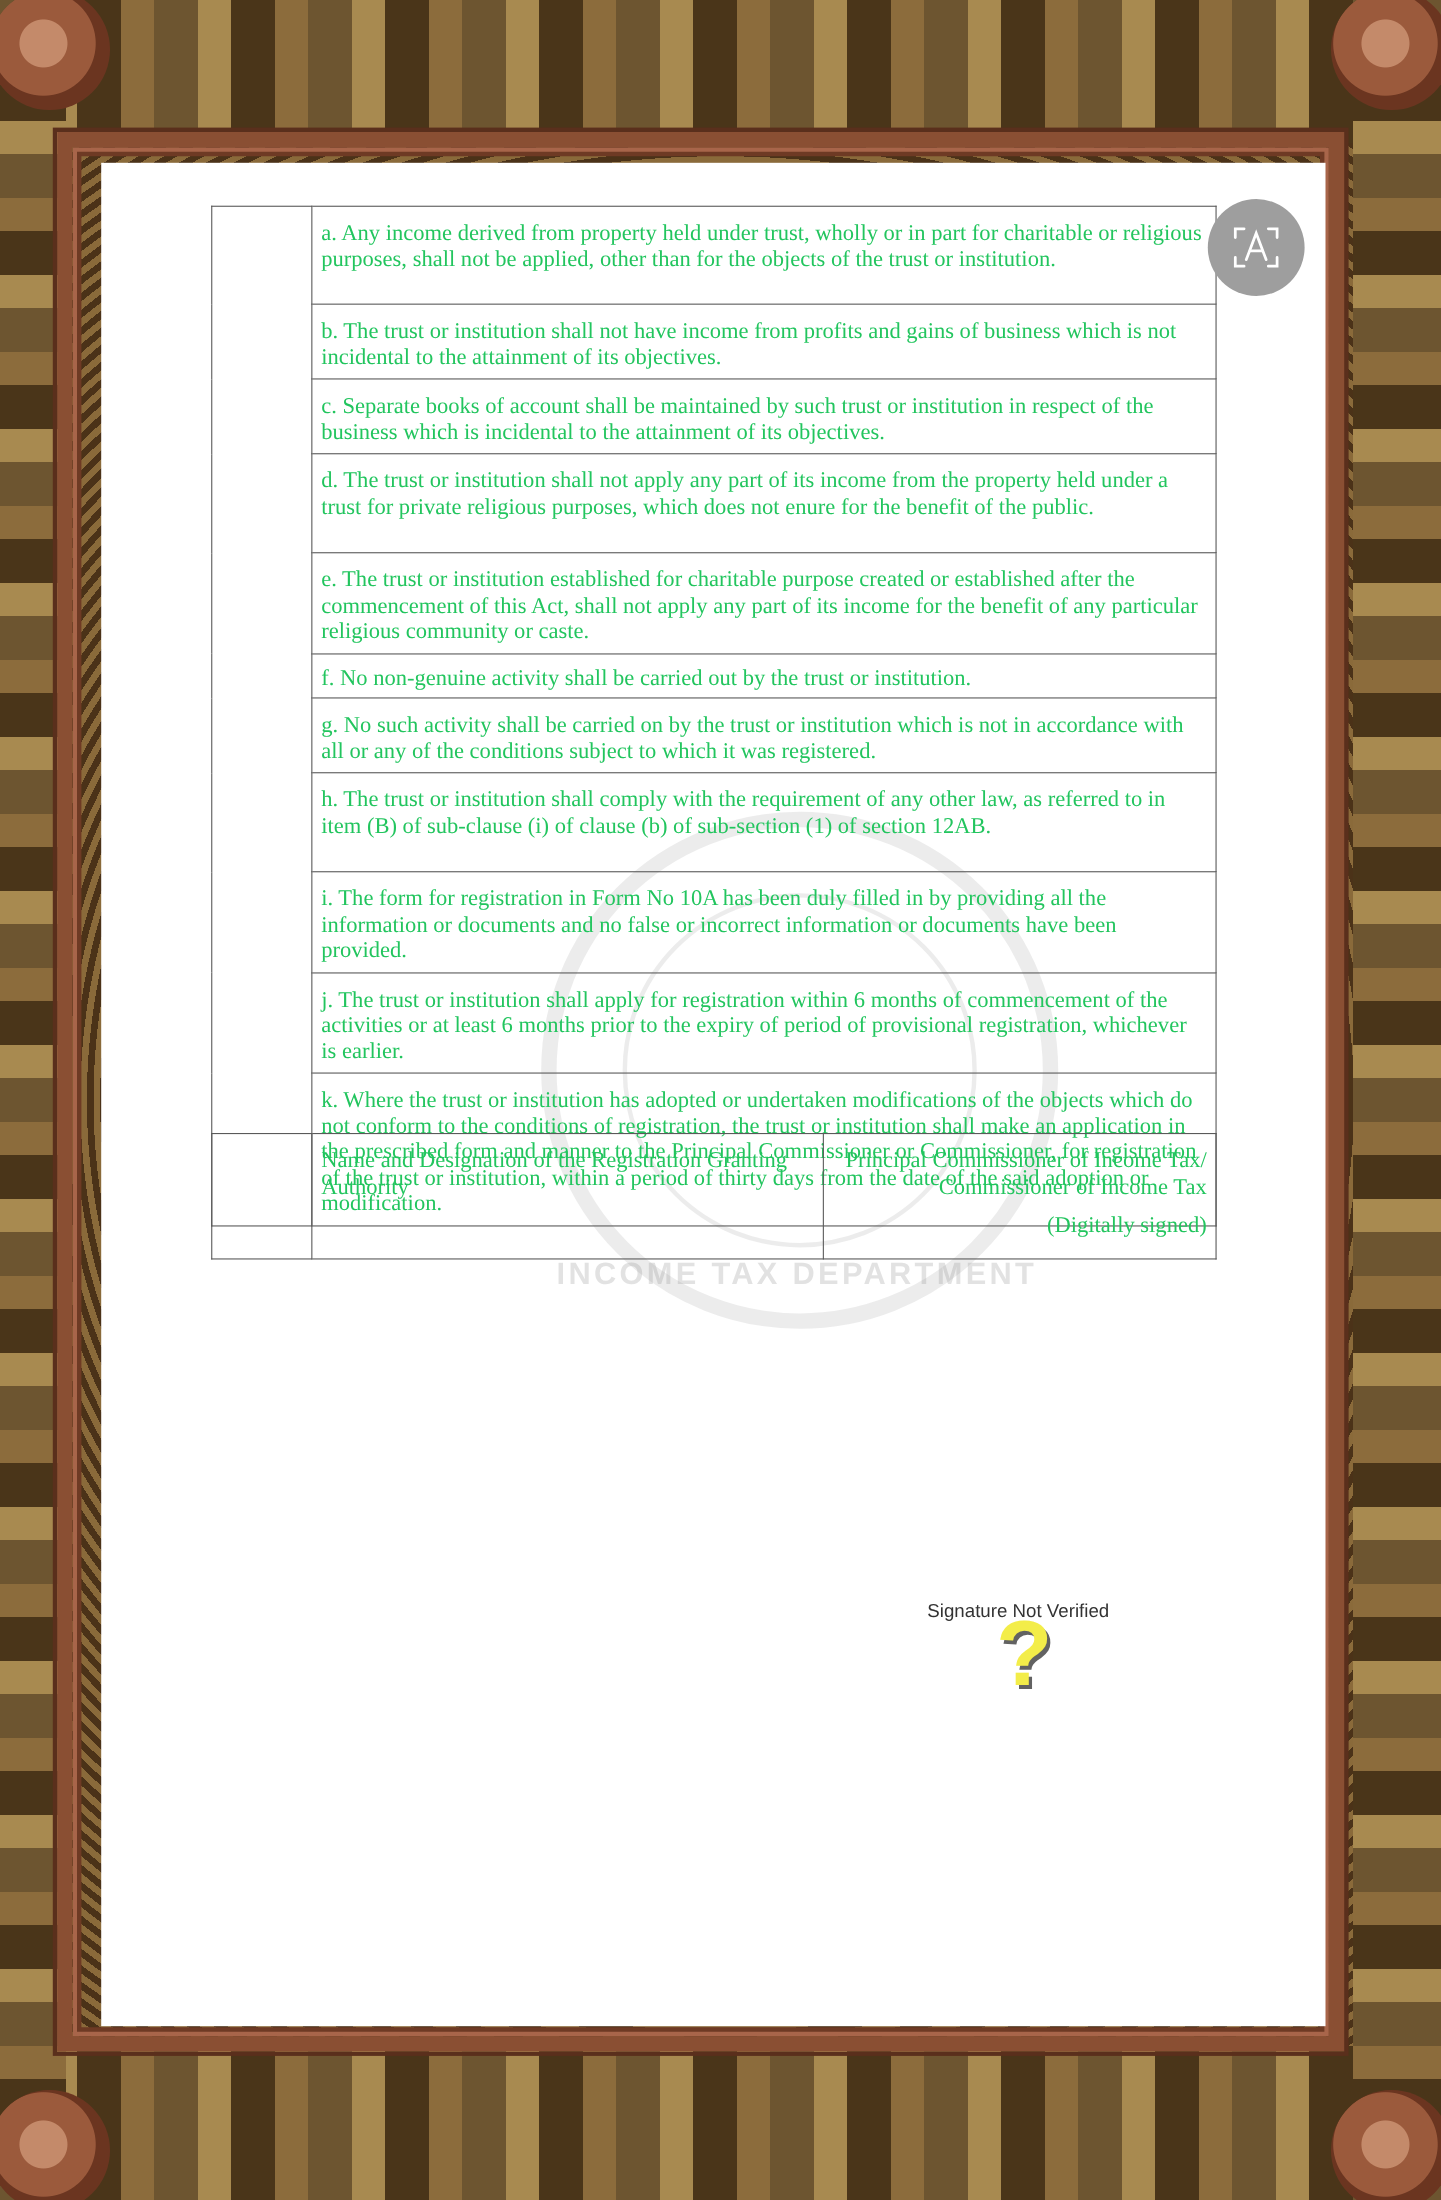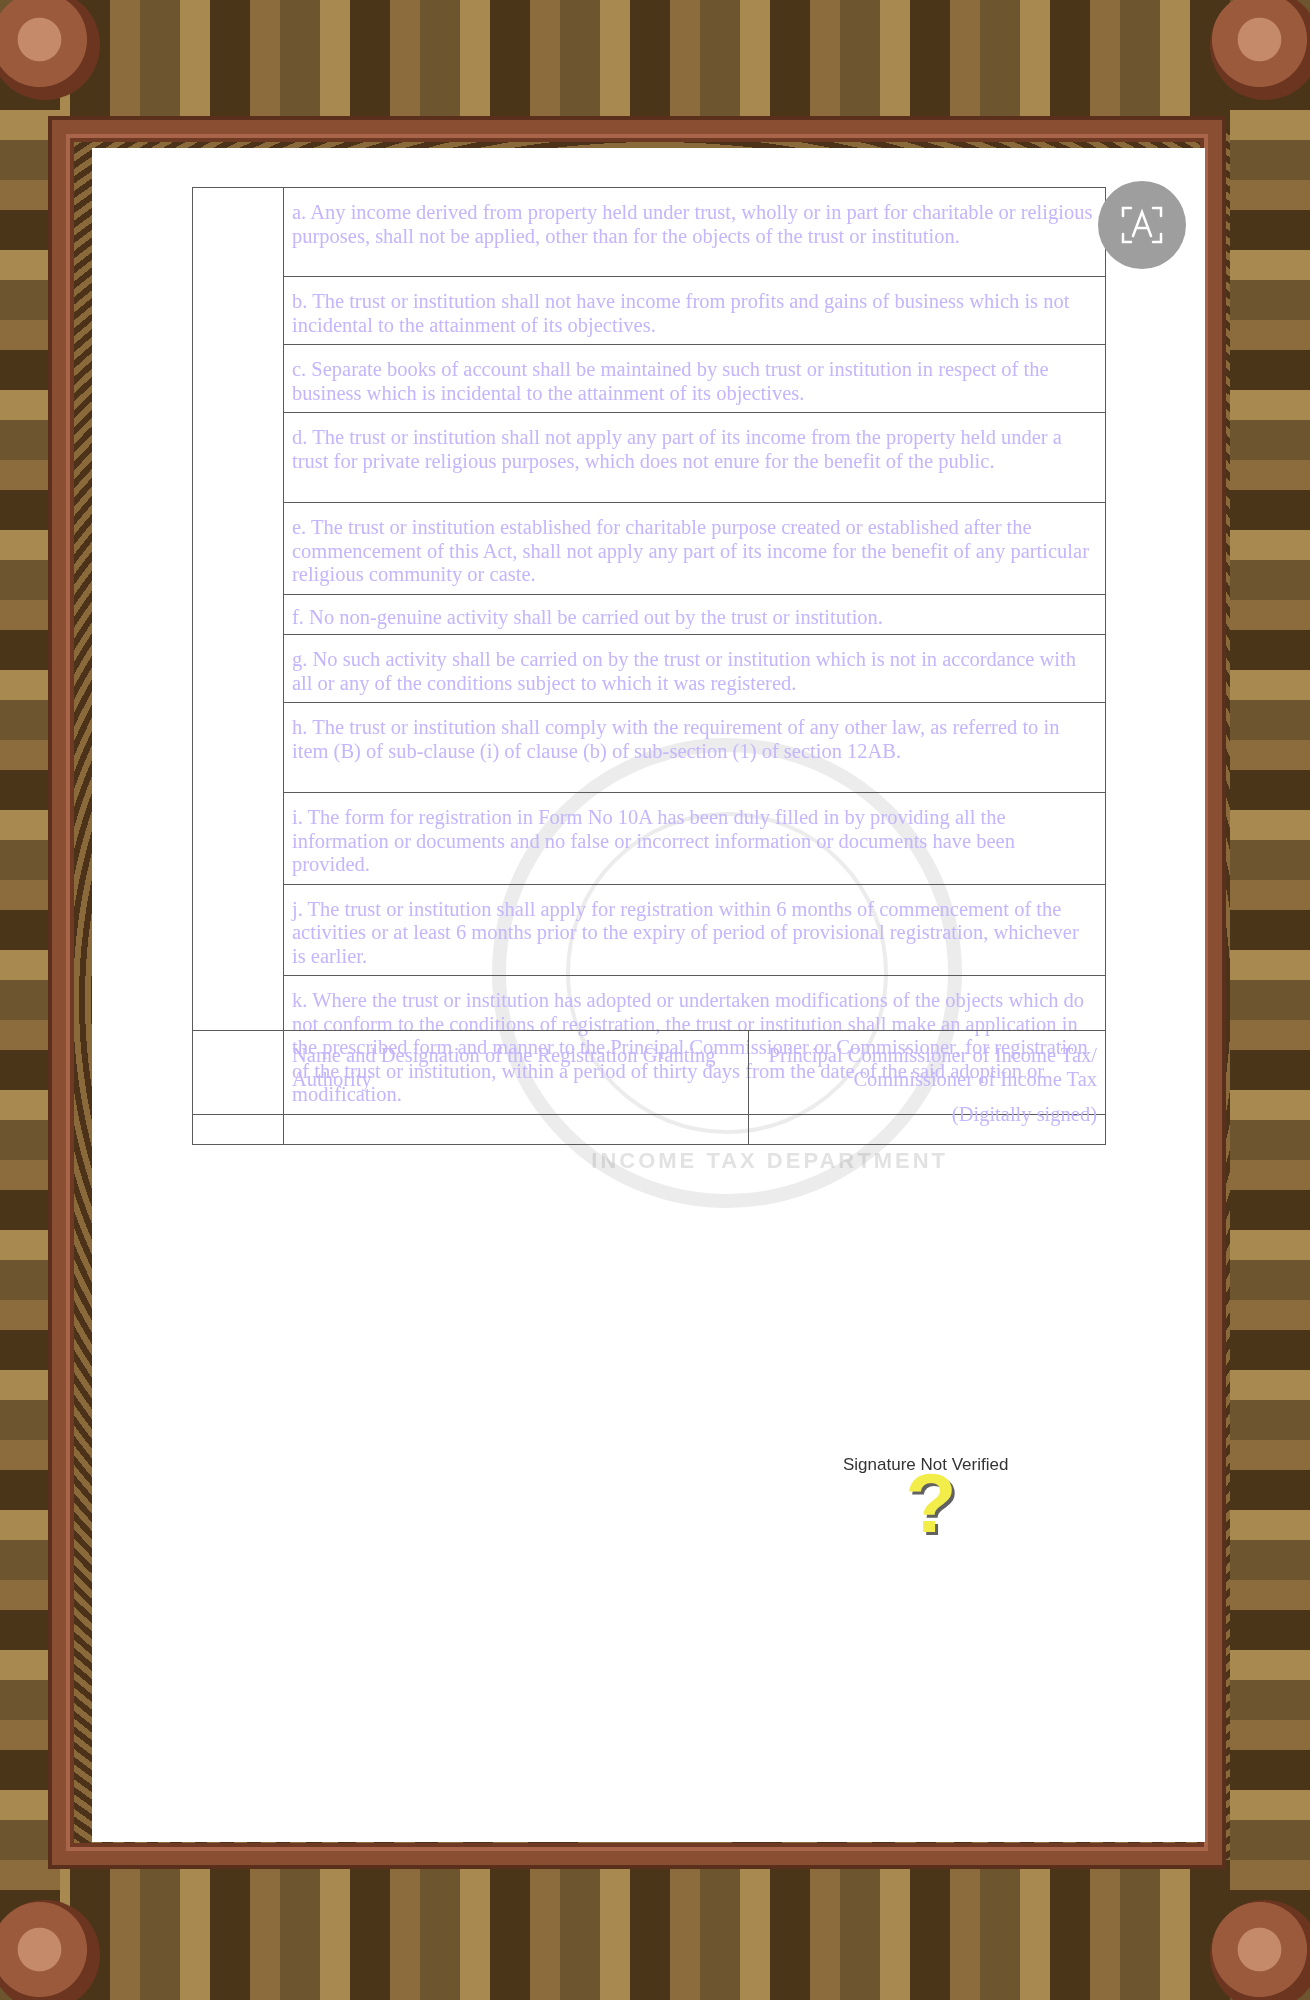--- a/index.html
+++ b/index.html
@@ -44,29 +44,29 @@
     position: absolute; left: 400px; top: 590px; width: 470px; height: 470px;
     border-radius: 50%;
     border: 14px solid rgba(150,150,150,0.18);
     box-sizing: border-box; pointer-events: none;
   }
   .watermark .inner {
     position: absolute; left: 60px; top: 60px; right: 60px; bottom: 60px;
     border-radius: 50%; border: 4px solid rgba(150,150,150,0.18);
   }
   .watermark .label {
-    position: absolute; left: 0; right: 0; bottom: 20px; text-align: right;
+    position: absolute; left: 0; right: 0; bottom: 20px; text-align: left;
     color: rgba(140,140,140,0.25); font-family: "Liberation Sans", sans-serif;
-    font-weight: bold; font-size: 22px; letter-spacing: 3px;
+    font-weight: bold; font-size: 28px; letter-spacing: 3px;
   }
 
   table.cond {
     position: absolute; left: 192px; top: 187px; width: 914px;
     border-collapse: collapse;
-    font-size: 20.5px; line-height: 23.5px; color: #c4b5fd;
+    font-size: 20.5px; line-height: 23.5px; color: #22c55e;
   }
   table.cond td { border: 1.5px solid #5a5a5a; vertical-align: top; padding: 0; }
   td.blank { width: 90px; border-bottom: none; border-top: none; }
   td.blank.first { border-top: 1.5px solid #5a5a5a; }
   td.blank.last { border-top: 1.5px solid #5a5a5a; border-bottom: 1.5px solid #5a5a5a; }
   td.txt { padding: 13px 8px 7px 8px !important; }
   td.txt.f { padding-top: 11px !important; padding-bottom: 5px !important; }
   td.auth-label { width: 448px; padding: 13px 8px 0 8px !important; height: 100px; }
   td.auth-value { padding: 13px 8px 0 8px !important; text-align: right; }
   .digi { display: block; margin-top: 12px; padding-left: 6px; }

